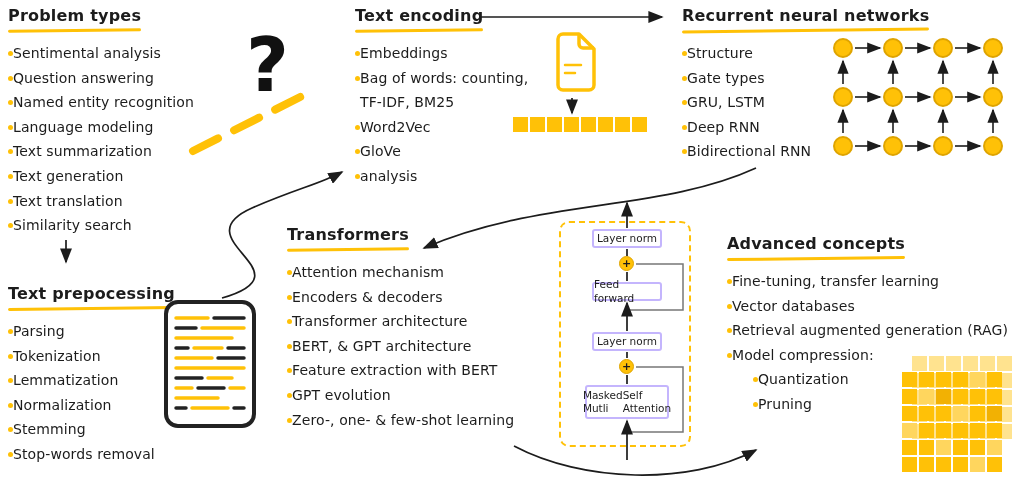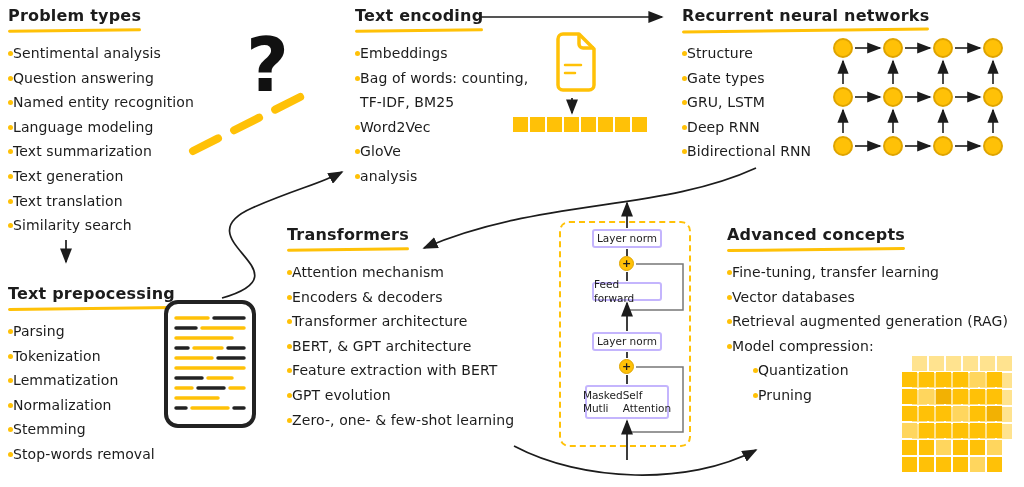--- a/index.html
+++ b/index.html
@@ -194,21 +194,21 @@
           <span class="dot"></span>
           <span class="txt">GPT evolution</span>
         </li>
       <li class="item">
           <span class="dot"></span>
           <span class="txt">Zero-, one- &amp; few-shot learning</span>
         </li>
     </ul>
   </section>
 
-  <section class="sec" style="left:727px;top:225px;width:295px">
+  <section class="sec" style="left:727px;top:234px;width:295px">
     <div class="sec-head">
       <h2 class="sec-title">Advanced concepts</h2>
       <div class="underline"></div>
     </div>
     <ul class="list">
       <li class="item">
           <span class="dot"></span>
           <span class="txt">Fine-tuning, transfer learning</span>
         </li>
       <li class="item">

